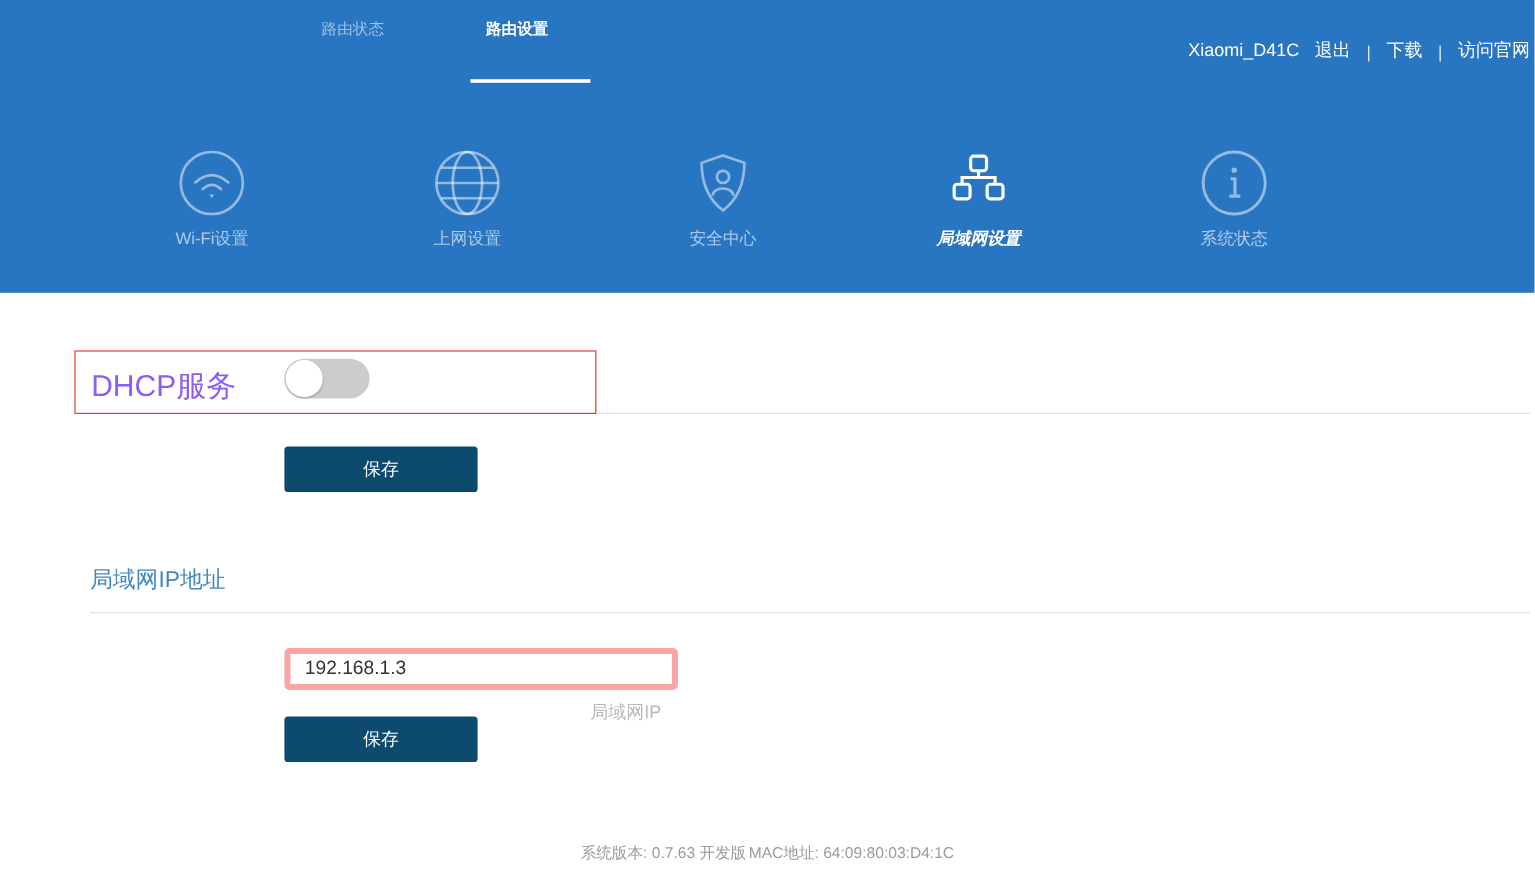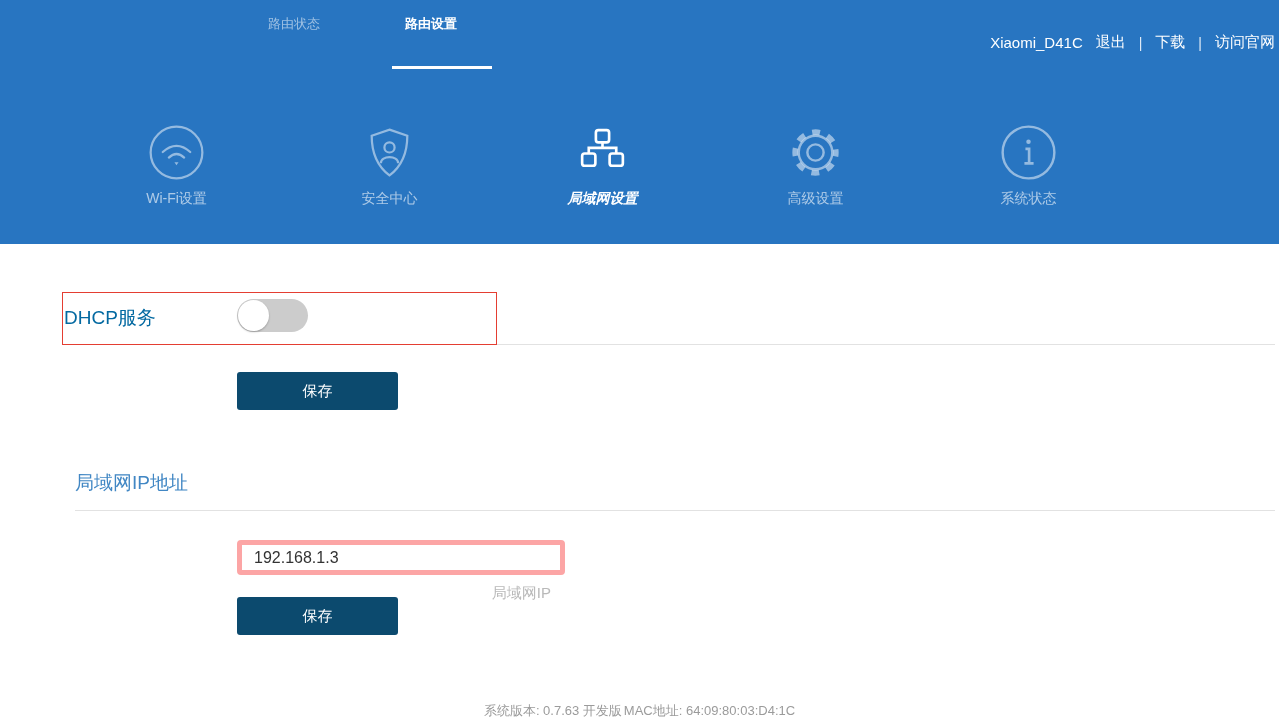--- a/index.html
+++ b/index.html
@@ -25,21 +25,21 @@
   .nav-item { width:199px; display:flex; flex-direction:column; align-items:center; cursor:pointer;
               color:rgba(255,255,255,0.5); }
   .nav-item .lbl { margin-top:9px; font-size:14px; color:rgba(255,255,255,0.62); }
   .nav-item.active { color:#ffffff;font-style:italic; }
   .nav-item.active .lbl { color:#ffffff; font-weight:bold; }
   .nav-item svg { display:block; }
 
   
   .red-box { position:absolute; left:62px; top:292px; width:435px; height:53px;
              border:1.5px solid #e43e32; }
-  .dhcp-label { position:absolute; left:64px; top:305px; font-size:19px; color:#0369a1; }
+  .dhcp-label { position:absolute; left:76px; top:305px; font-size:25px; color:#8b5cf6; }
   .toggle { position:absolute; left:237px; top:299px; width:71px; height:33px; background:#cccccc;
             border-radius:17px; cursor:pointer; }
   .toggle .knob { position:absolute; left:1px; top:1px; width:31px; height:31px; background:#ffffff;
                   border-radius:50%; box-shadow:0 1px 2px rgba(0,0,0,0.25); }
   .divider { position:absolute; height:1px; background:#e2e2e2; }
   .divider-1 { left:497px; top:344px; width:778px; }
   .divider-2 { left:75px; top:510px; width:1200px; }
   .save-btn { position:absolute; left:237px; width:161px; height:38px; background:#0c4a6e;
               border:none; border-radius:3px; color:#ffffff; font-size:15px; cursor:pointer;
               font-family:inherit; }
@@ -83,20 +83,32 @@
           <svg width="57" height="57" viewBox="0 0 56 56" fill="none" stroke="currentColor" stroke-width="2.2">
             <circle cx="28" cy="28" r="25.4"></circle>
             <path d="M14.5 27.5 Q28 15.5 41.5 27.5" stroke-linecap="round"></path>
             <path d="M20.5 33 Q28 26 35.5 33" stroke-linecap="round"></path>
             <path d="M26 37.5 L30 37.5 L28 40.5 Z" fill="currentColor" stroke="none"></path>
           </svg>
         </span>
         <span class="lbl">Wi-Fi设置</span>
       </div>
 
+      <div class="nav-item">
+        <span>
+          <svg width="57" height="57" viewBox="0 0 56 56" fill="none" stroke="currentColor" stroke-width="2.2">
+            <circle cx="28" cy="28" r="25.4"></circle>
+            <ellipse cx="28" cy="28" rx="12" ry="25.4"></ellipse>
+            <line x1="2.8" y1="28" x2="53.2" y2="28"></line>
+            <line x1="6.5" y1="15.5" x2="49.5" y2="15.5"></line>
+            <line x1="6.5" y1="40.5" x2="49.5" y2="40.5"></line>
+          </svg>
+        </span>
+        <span class="lbl">上网设置</span>
+      </div>
 
       <div class="nav-item">
         <span>
           <svg width="57" height="57" viewBox="0 0 56 56" fill="none" stroke="currentColor" stroke-width="2.2">
             <path d="M28 5.5 L45.5 11.5 C45.5 28 40 41.5 28 50.5 C16 41.5 10.5 28 10.5 11.5 Z"></path>
             <circle cx="28" cy="23" r="5"></circle>
             <path d="M19.5 38.5 C19.5 30.5 36.5 30.5 36.5 38.5"></path>
           </svg>
         </span>
         <span class="lbl">安全中心</span>
@@ -107,30 +119,20 @@
           <svg width="57" height="57" viewBox="0 0 56 56" fill="none" stroke="currentColor" stroke-width="2.6">
             <rect x="21.5" y="6" width="13" height="12" rx="2.5"></rect>
             <path d="M28 18 V23.5 M14.5 29 V23.5 H41.5 V29"></path>
             <rect x="8" y="29" width="13" height="12" rx="2.5"></rect>
             <rect x="35" y="29" width="13" height="12" rx="2.5"></rect>
           </svg>
         </span>
         <span class="lbl">局域网设置</span>
       </div>
 
-      <div class="nav-item">
-        <span>
-          <svg width="57" height="57" viewBox="0 0 56 56" fill="none" stroke="currentColor">
-            <circle cx="28" cy="28" r="20" stroke-width="5.5" stroke-dasharray="7.85 7.85" stroke-dashoffset="3.9"></circle>
-            <circle cx="28" cy="28" r="16.5" stroke-width="2.4"></circle>
-            <circle cx="28" cy="28" r="8" stroke-width="2.4"></circle>
-          </svg>
-        </span>
-        <span class="lbl">高级设置</span>
-      </div>
 
       <div class="nav-item">
         <span>
           <svg width="57" height="57" viewBox="0 0 56 56" fill="none" stroke="currentColor" stroke-width="2.4">
             <circle cx="28" cy="28" r="25.4"></circle>
             <circle cx="28" cy="17.5" r="2.2" fill="currentColor" stroke="none"></circle>
             <path d="M25 24.5 H28.6 V38.5 M24 38.7 H33" stroke-width="2.6"></path>
           </svg>
         </span>
         <span class="lbl">系统状态</span>

